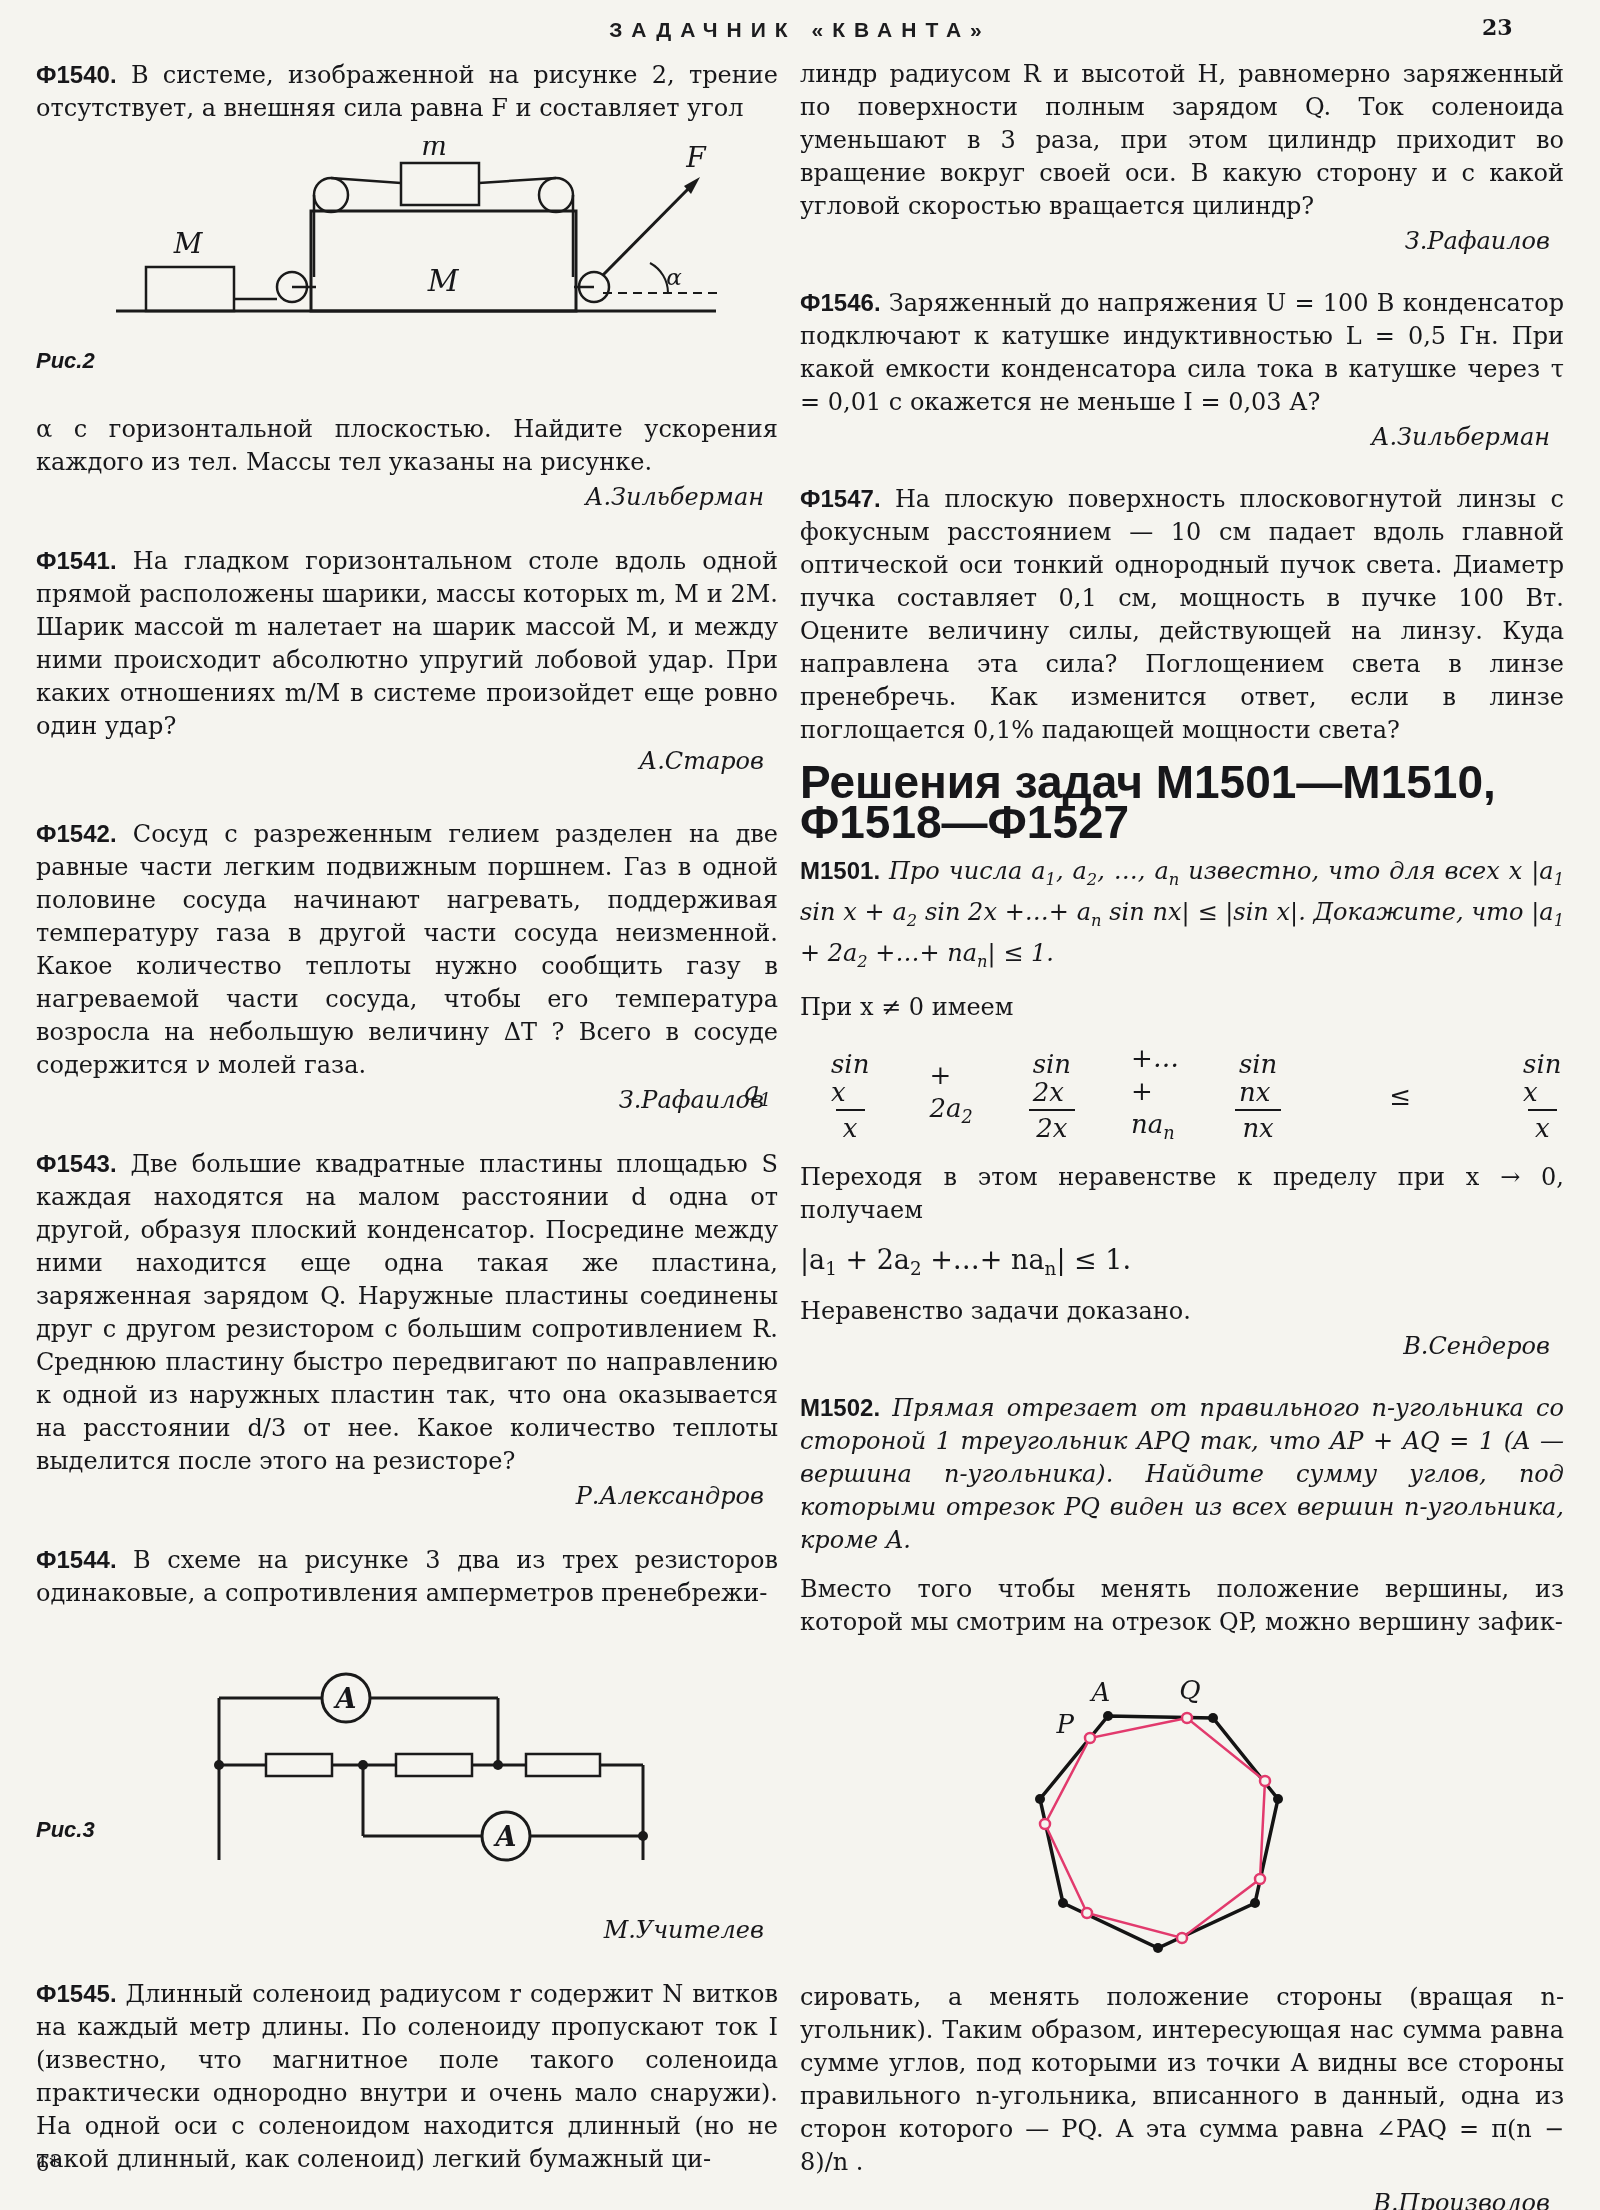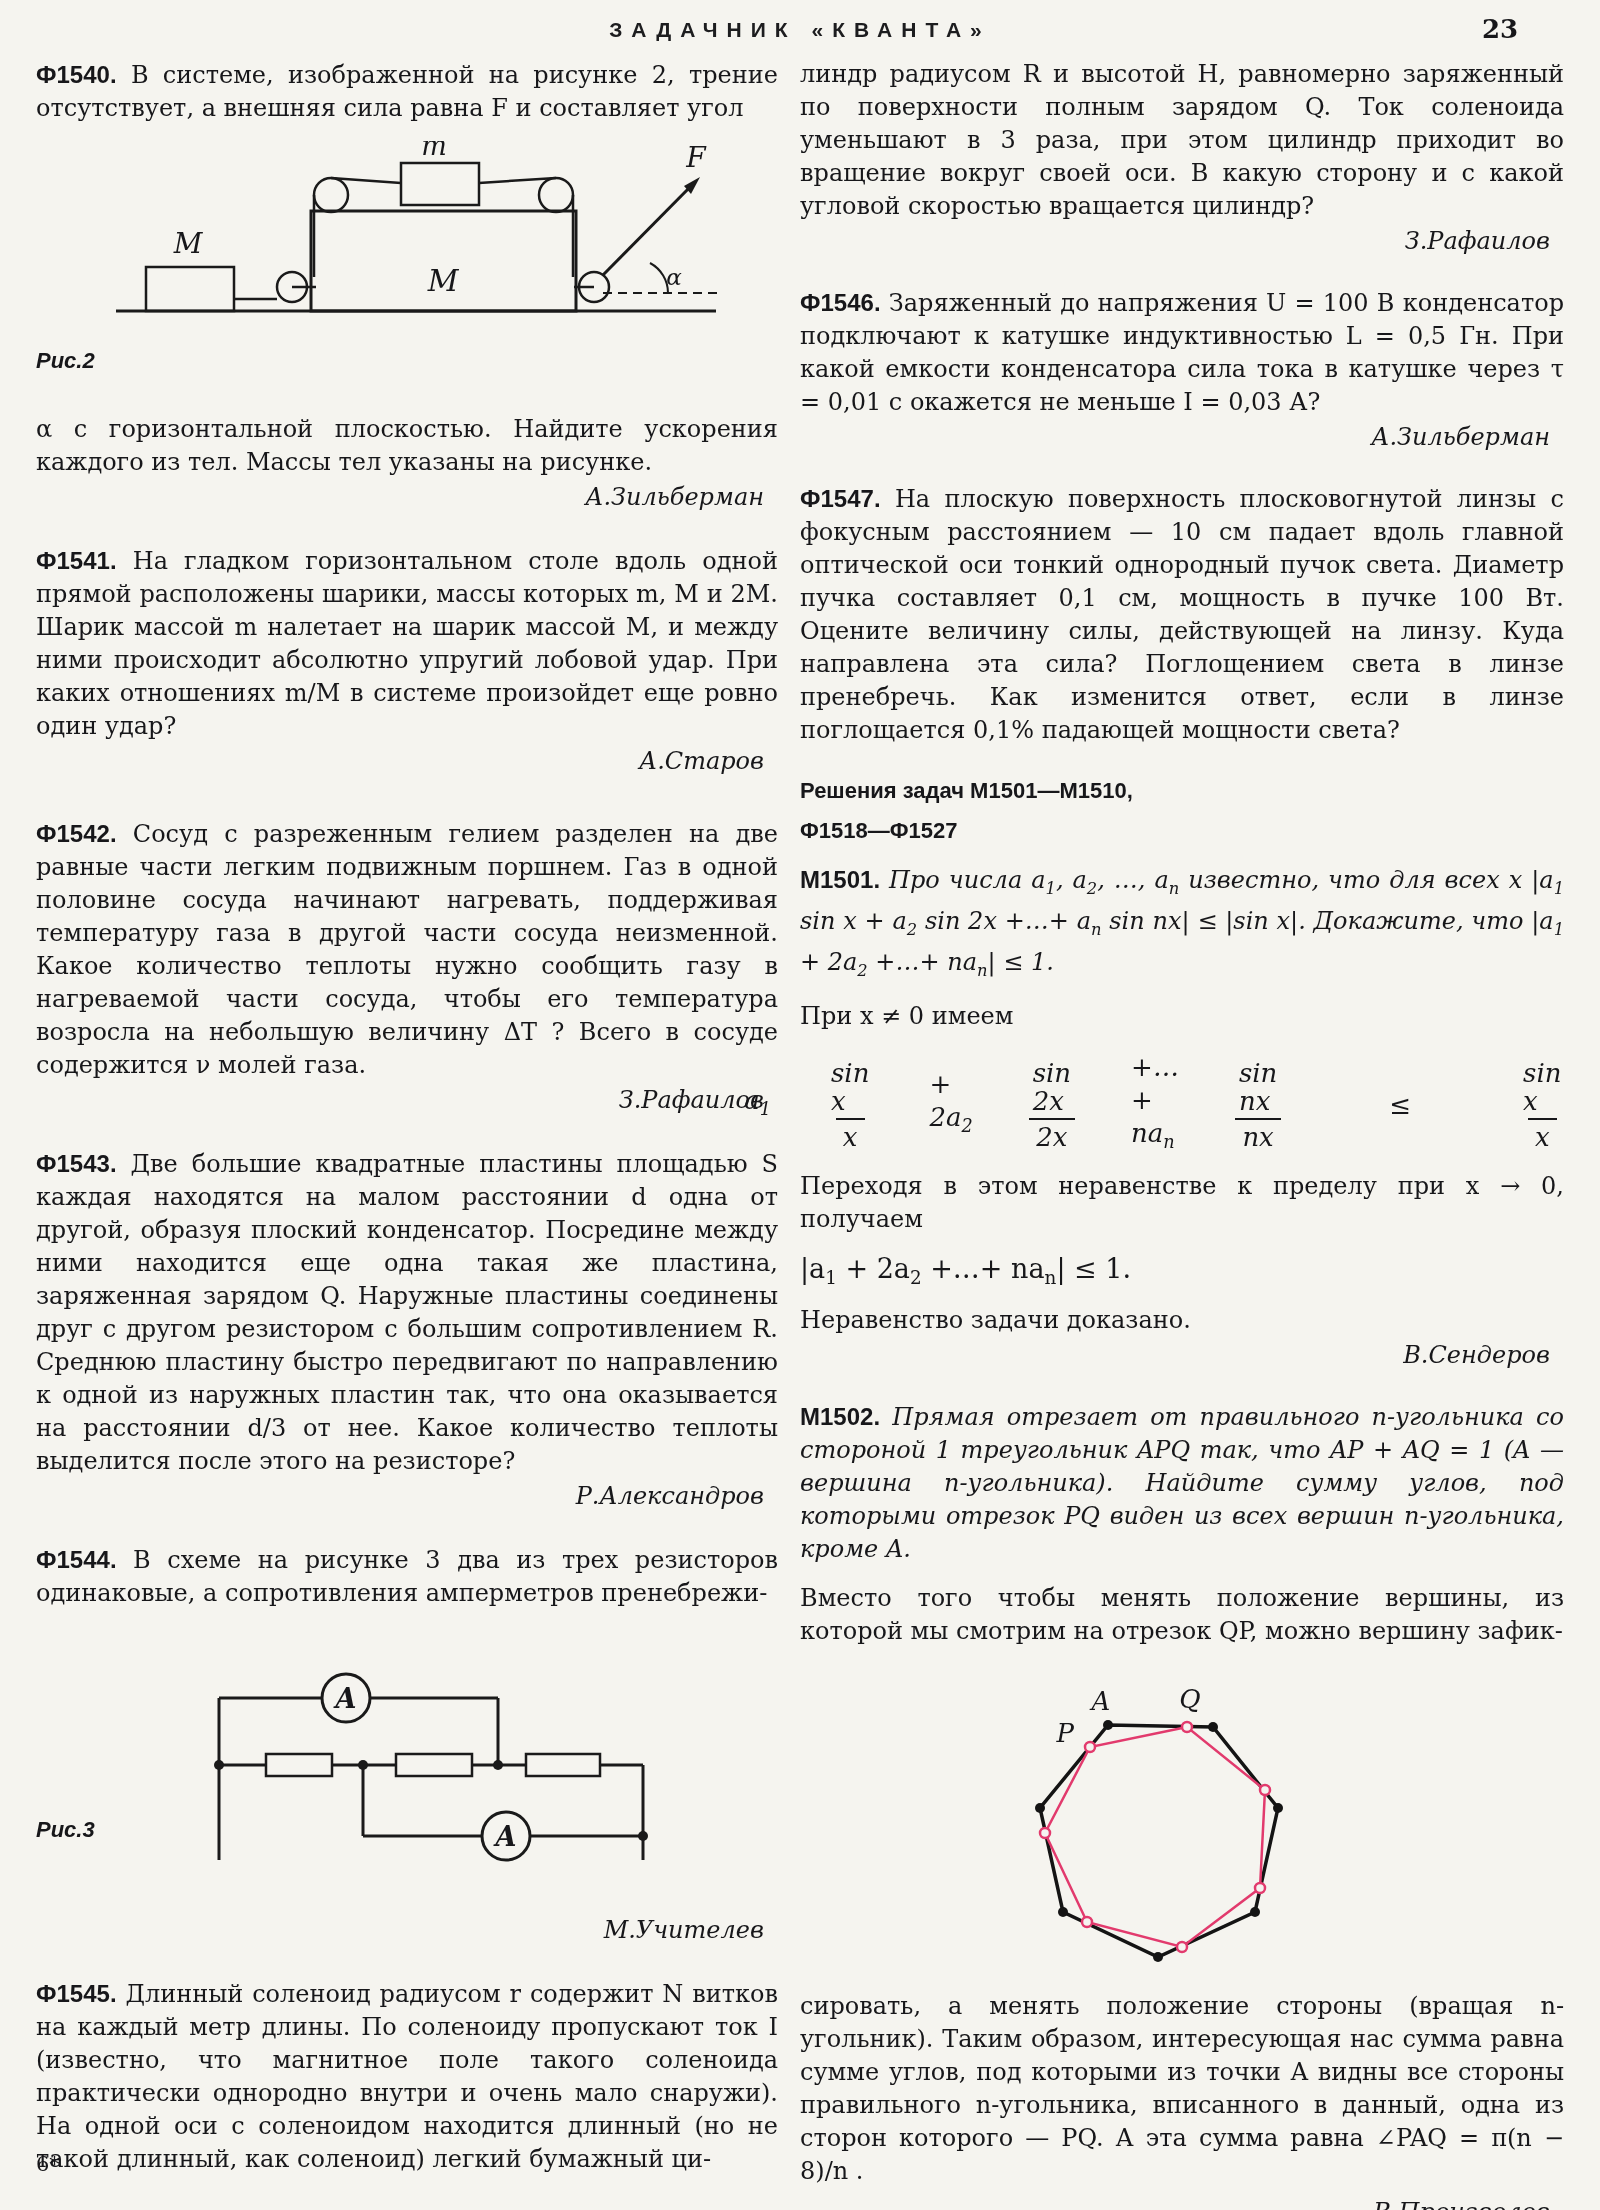--- a/index.html
+++ b/index.html
@@ -2,34 +2,34 @@
 <html><head>
 <meta charset="utf-8">
 <style>
   html,body{margin:0;padding:0;}
   body{width:1600px;height:2210px;background:#e9e8e4;}
   .page{position:relative;width:1600px;height:2210px;background:#f5f4ef;
         font-family:"DejaVu Serif","DejaVu Sans",serif;color:#17171a;overflow:hidden;}
   .header-title{position:absolute;top:18px;left:0;width:100%;text-align:center;
         font-family:"Liberation Sans","DejaVu Sans",sans-serif;font-size:21px;font-weight:600;
         letter-spacing:9px;color:#1d1d1f;}
-  .page-number{position:absolute;top:14px;left:1482px;font-size:26px;font-weight:700;}
+  .page-number{position:absolute;top:14px;left:1482px;font-size:22px;font-weight:700;}
   .col{position:absolute;top:58px;font-size:24px;line-height:33px;text-align:justify;}
   .col-left{left:36px;width:742px;}
   .col-right{left:800px;width:764px;}
   .ptext{margin:0;}
   .plabel{font-family:"Liberation Sans","DejaVu Sans",sans-serif;font-weight:700;}
   .author{text-align:right;font-style:italic;margin:2px 14px 0 0;}
   .stmt{font-style:italic;}
   sub{font-size:68%;}
   .figure{position:relative;}
   .figcaption{font-family:"Liberation Sans","DejaVu Sans",sans-serif;font-style:italic;
         font-weight:700;font-size:22px;}
   .section-heading{font-family:"Liberation Sans","DejaVu Sans",sans-serif;font-weight:700;
-        font-size:22px;line-height:40px;text-align:left;margin:24px 0 0 0;}
+        font-size:46px;line-height:40px;text-align:left;margin:15px 0 0 0;}
   .midline{margin:14px 0 0 0;}
   .formula{display:flex;align-items:center;justify-content:center;font-size:26px;
         font-style:italic;margin:18px 0 10px 0;gap:44px;}
   .formula .coef{margin:0 5px;}
   .frac{display:inline-flex;flex-direction:column;align-items:center;vertical-align:middle;margin:0 4px;}
   .frac .num{padding:0 7px 3px 7px;line-height:28px;}
   .frac .den{border-top:2.5px solid #17171a;padding:3px 7px 0 7px;line-height:28px;}
   .vbar{display:inline-block;width:2.5px;height:76px;background:#17171a;margin:0 4px;}
   .formula2{text-align:left;font-size:27px;margin:16px 0 10px 0;}
   .footer-sig{position:absolute;left:36px;top:2152px;font-size:21px;}

